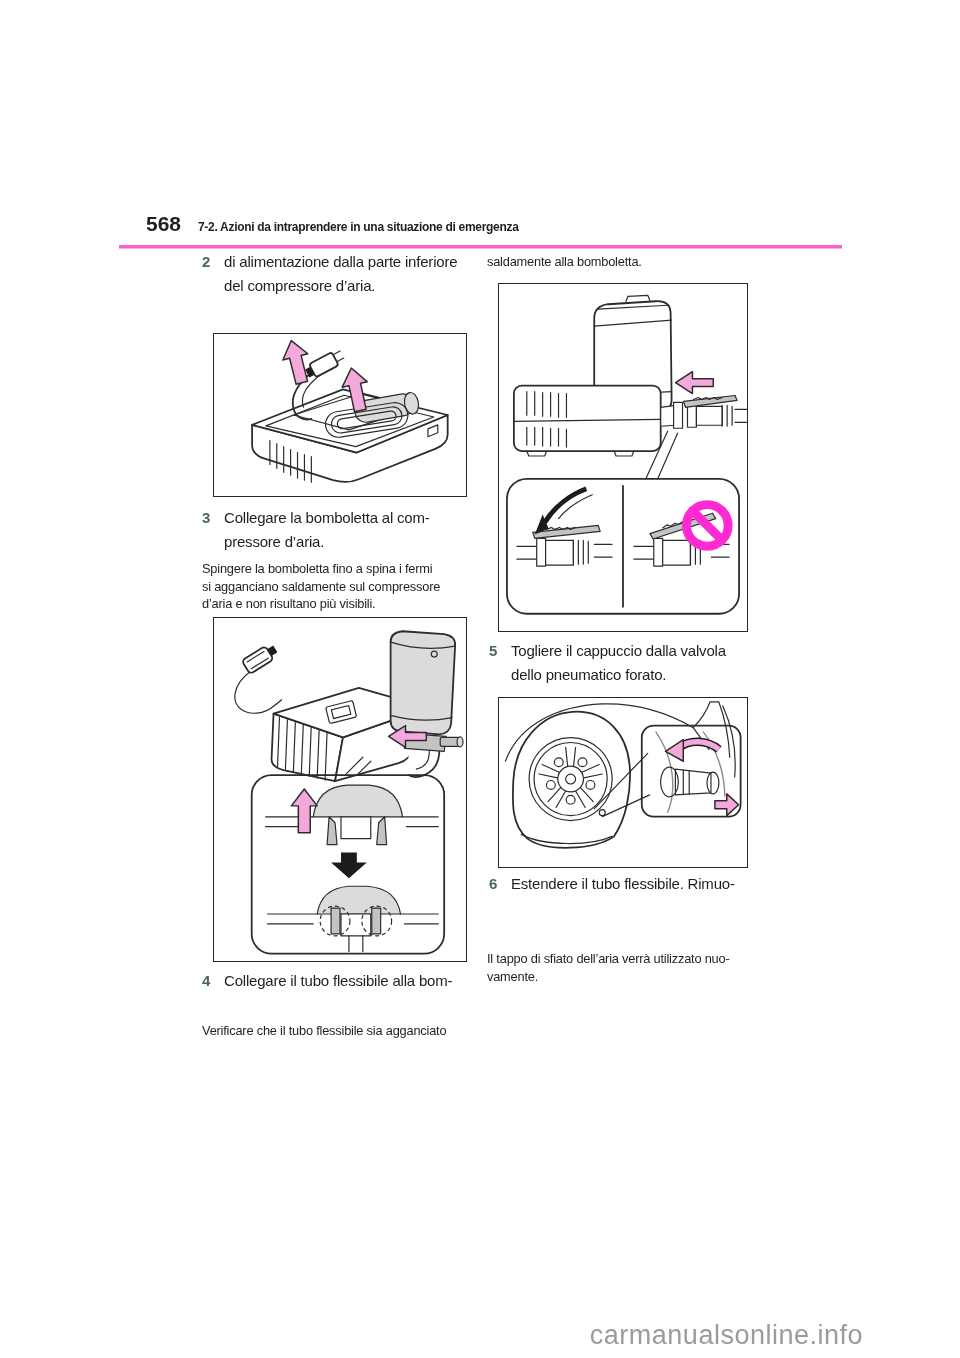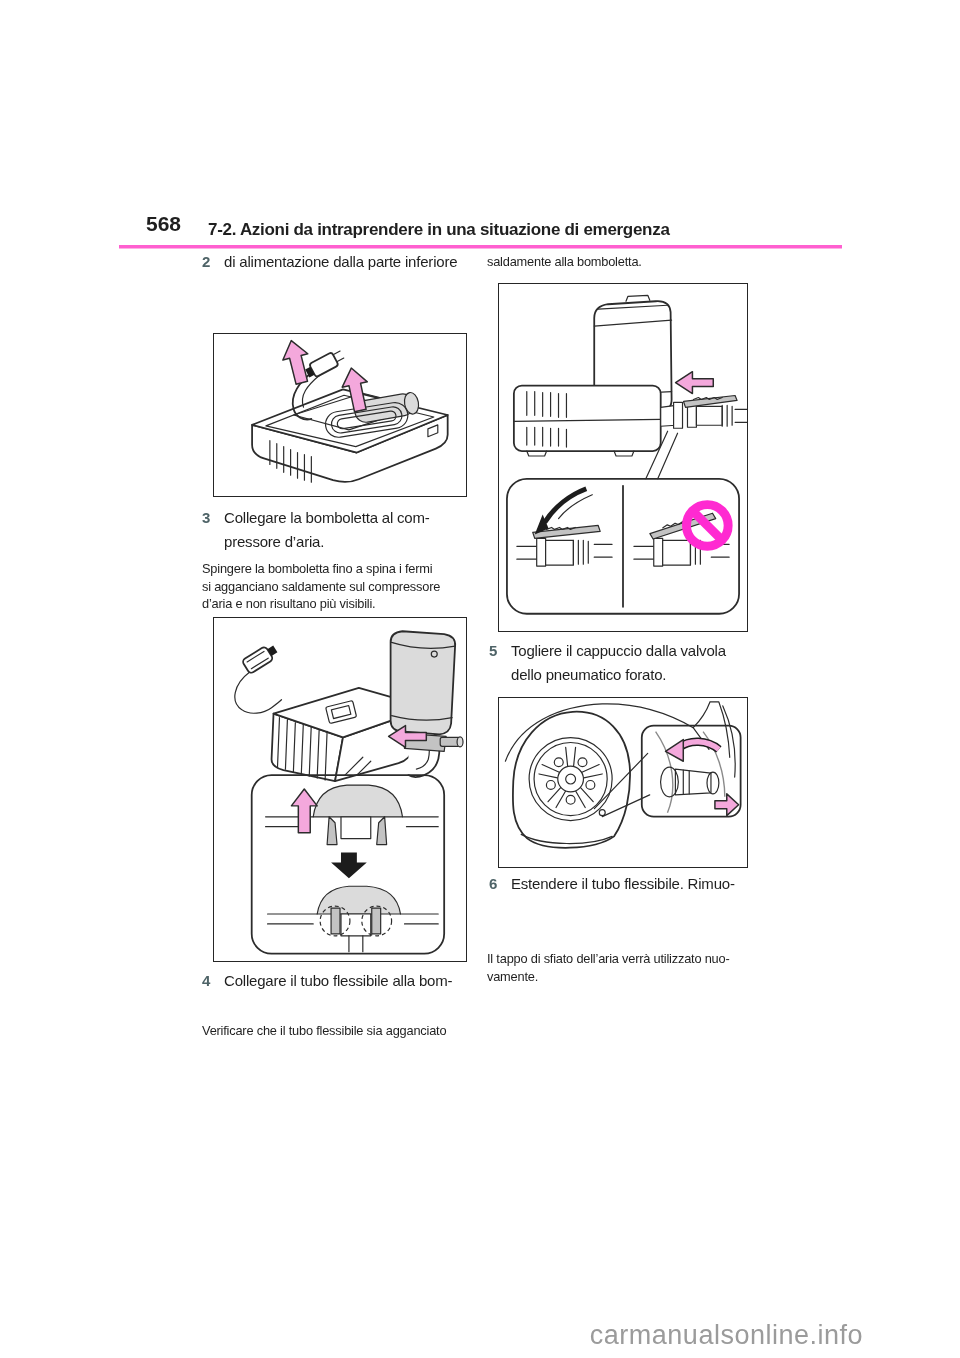--- a/index.html
+++ b/index.html
@@ -1,19 +1,19 @@
 <!DOCTYPE html>
 <html><head>
 <meta charset="utf-8">
 <style>
   html,body{margin:0;padding:0;background:#ffffff;}
   .page{position:relative;width:880px;height:1358px;background:#fff;overflow:hidden;
         font-family:"Liberation Sans",sans-serif;color:#1f1f1f;}
   .pagenum{position:absolute;left:146px;top:212px;font-size:21px;font-weight:700;letter-spacing:0;}
-  .sectitle{position:absolute;left:208px;top:220px;font-size:17px;font-weight:700;letter-spacing:-0.3px;white-space:nowrap;}
+  .sectitle{position:absolute;left:198px;top:220px;font-size:12px;font-weight:700;letter-spacing:-0.3px;white-space:nowrap;}
   .rule{position:absolute;left:119px;top:245px;width:723px;height:3px;background:#ff5fd0;border-bottom:1px solid #ffaee6;}
   .step{position:absolute;display:flex;font-size:15px;line-height:23.5px;letter-spacing:-0.2px;}
   .step .num{width:22px;flex:none;font-weight:700;color:#4e6367;}
   .step .tl{white-space:nowrap;}
   .note{position:absolute;font-size:12.8px;line-height:17.5px;letter-spacing:-0.2px;}
   .note .tl{white-space:nowrap;}
   .fig{position:absolute;border:1.6px solid #262626;box-sizing:border-box;background:#fff;}
   .fig svg{display:block;width:100%;height:100%;}
   .watermark{position:absolute;right:17px;top:1320px;font-size:27px;color:#9b9b9b;letter-spacing:0.5px;}
   
@@ -32,20 +32,21 @@
 <div class="page">
 
   <div class="pagenum">568</div>
   <div class="sectitle">7-2. Azioni da intraprendere in una situazione di emergenza</div>
   <div class="rule"></div>
 
   <div class="step" style="left:202px;top:250px">
     <span class="num">2</span>
     <span class="lines">
       <div class="tl">di alimentazione dalla parte inferiore</div>
+      <div class="tl">del compressore d’aria.</div>
     </span>
   </div>
 
   <div class="fig" style="left:213px;top:333px;width:254px;height:164px">
     <svg viewBox="0 0 254 164">
       <path class="sf" d="M38,92 L38,112 Q38,122 50,126 L120,148 Q134,152 146,147 L224,116 Q236,111 236,102 L236,82 L144,120 Z"></path>
       <path class="sf" d="M38,92 L130,56 L236,82 L144,120 Z"></path>
       <path class="s thin" d="M52,93 L131,62 L222,84 L143,114 Z"></path>
       <path class="s thin" d="M80,82 L150,60 L206,74 L136,97 Z"></path>
       <g transform="rotate(-10 172 76)">

